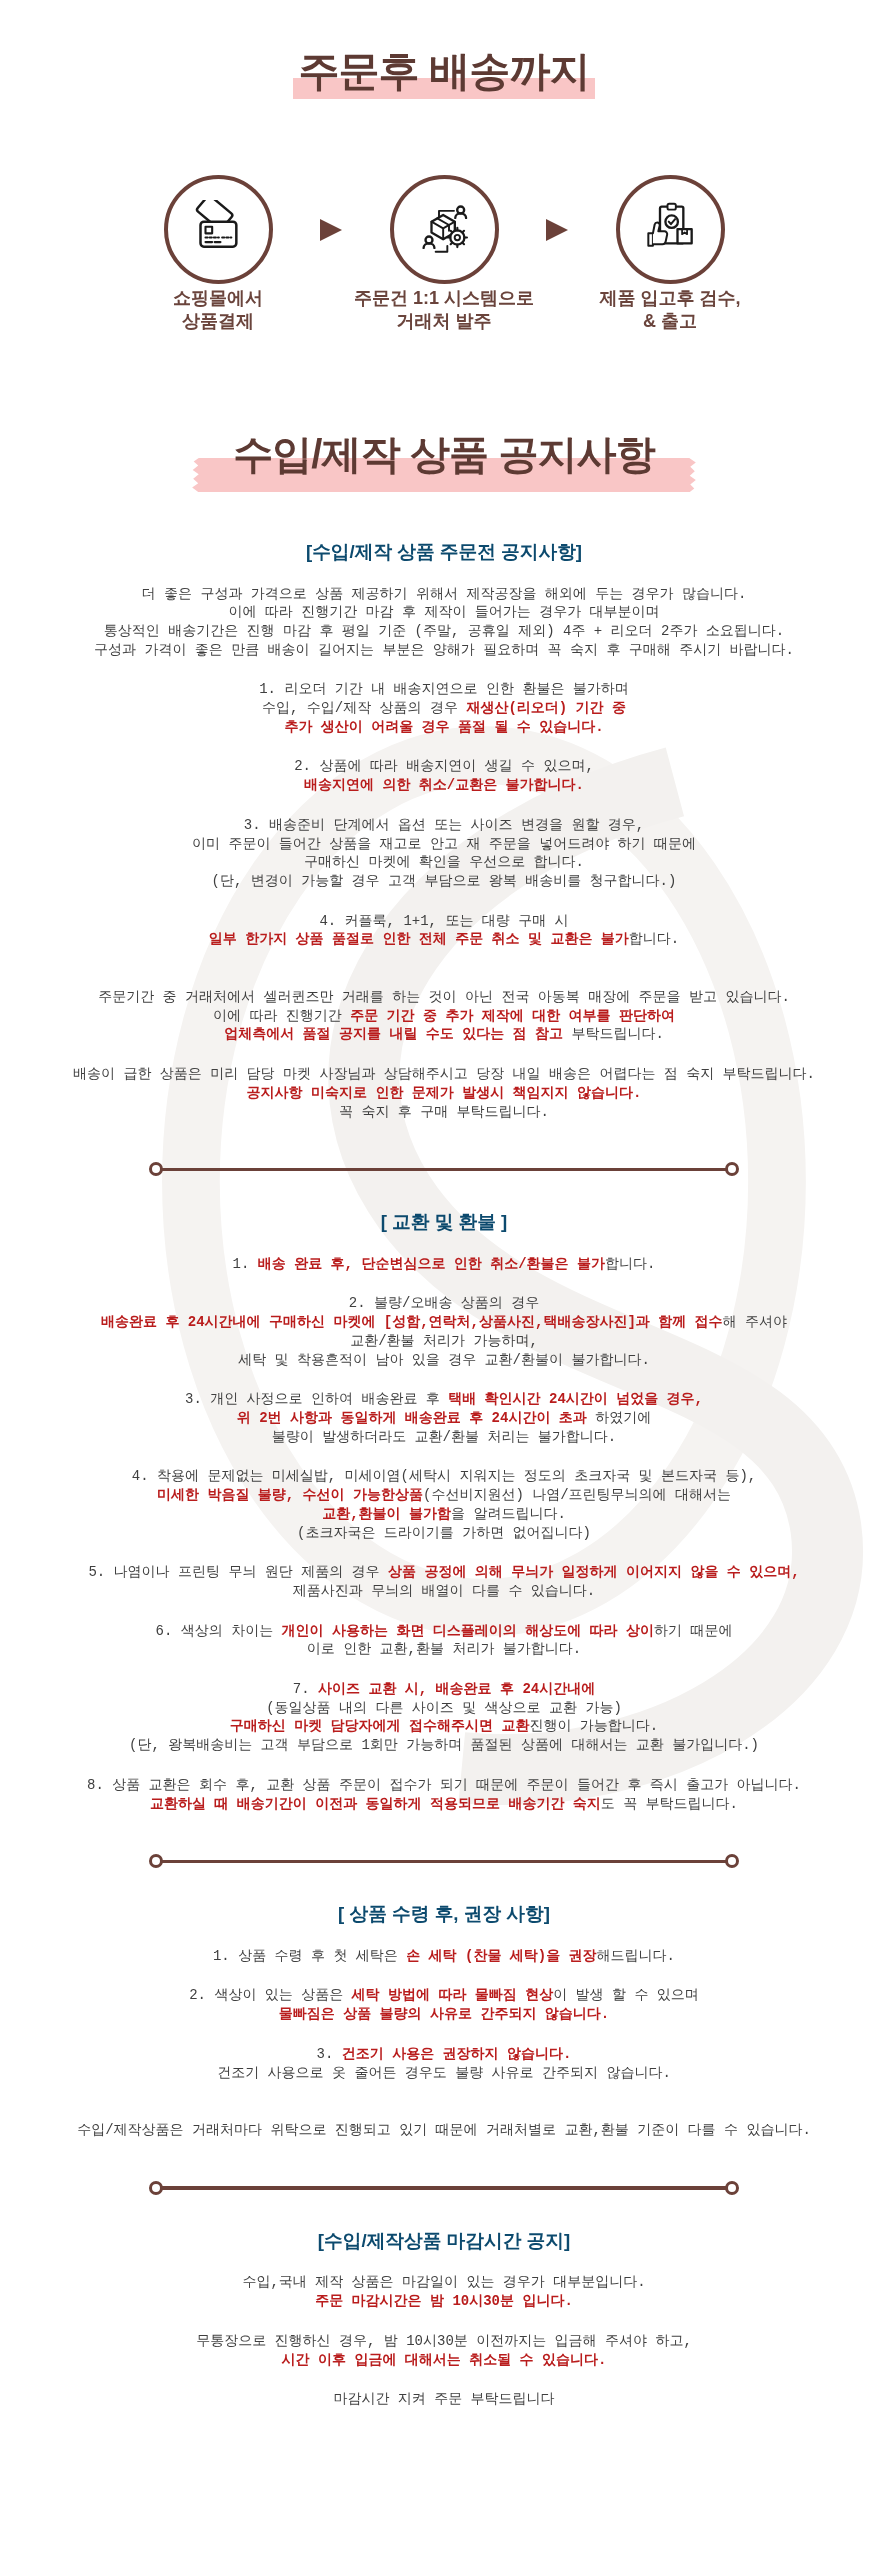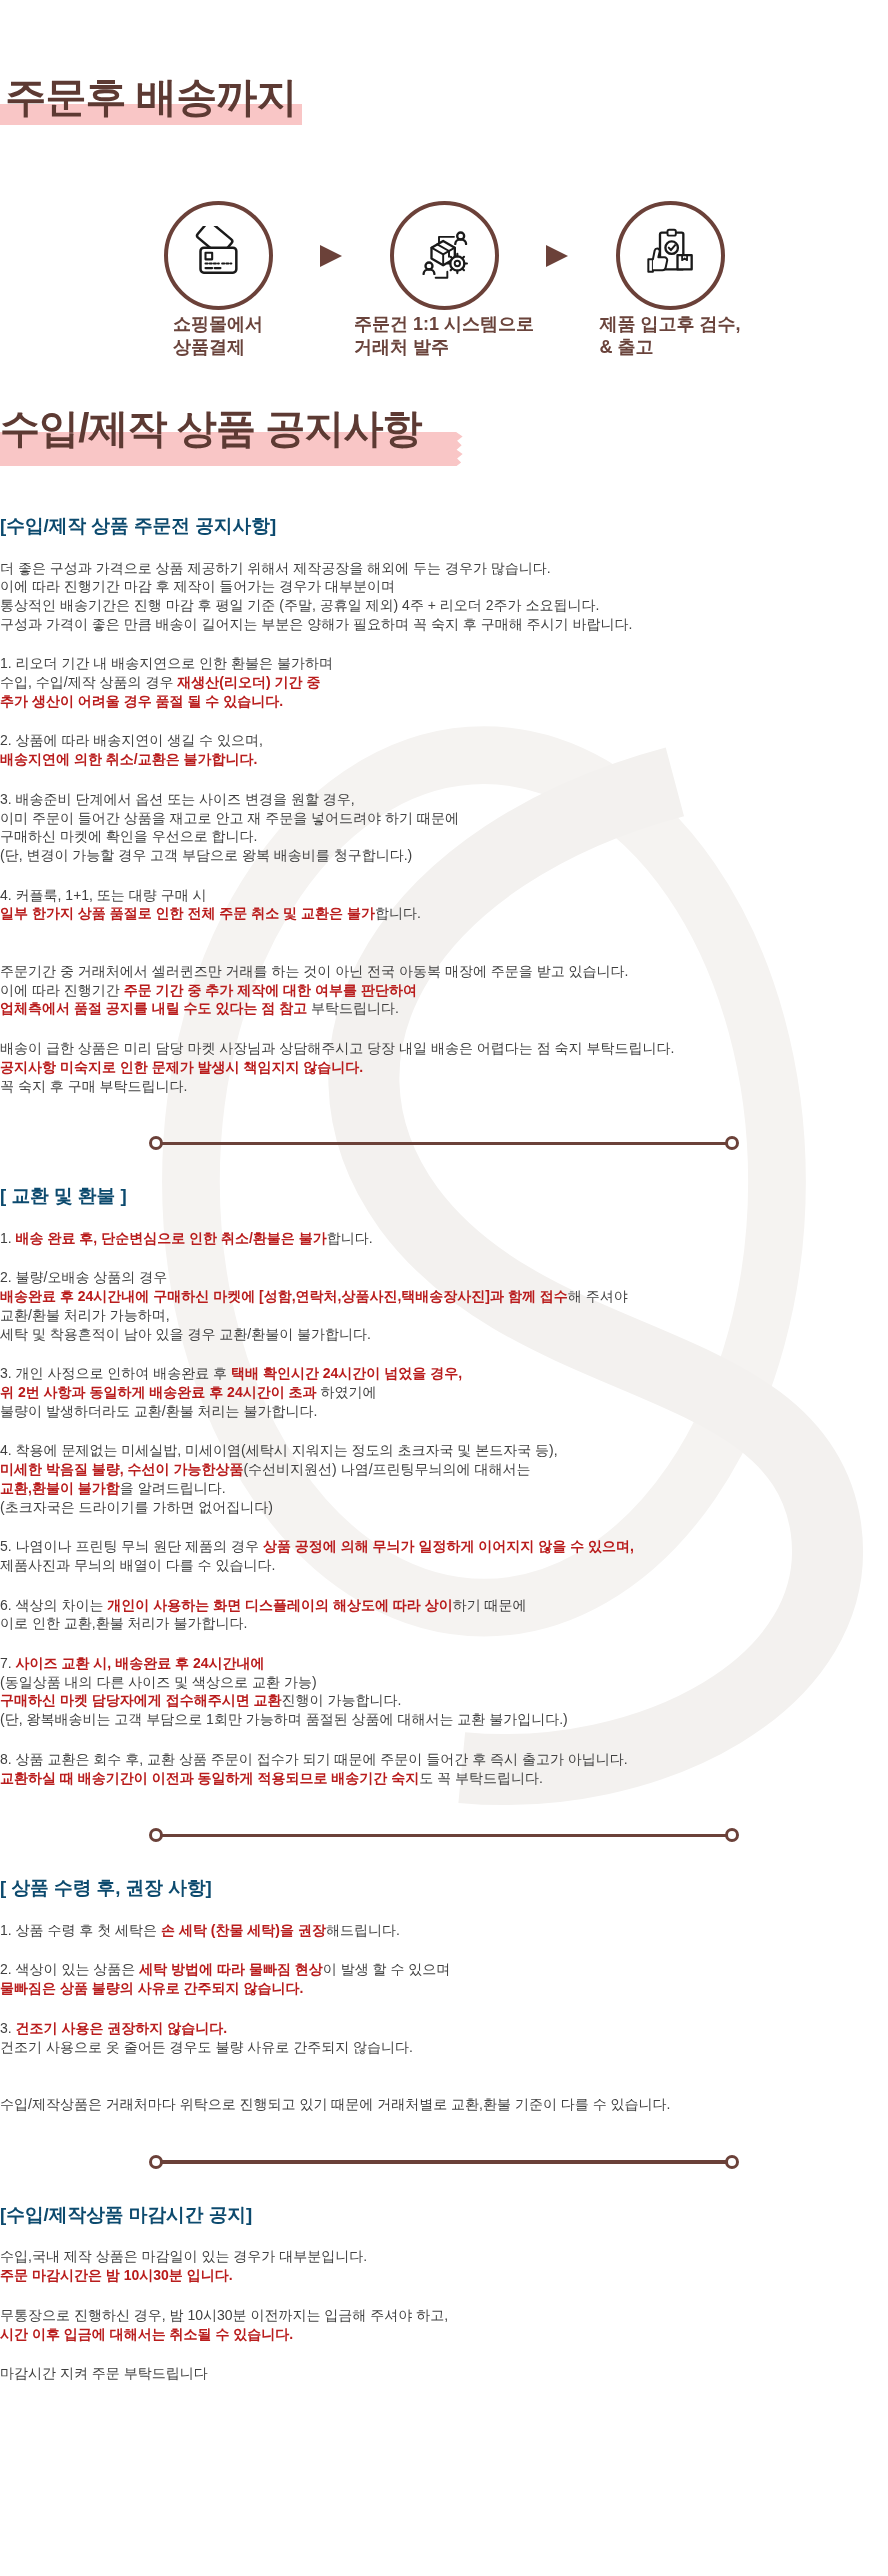--- a/index.html
+++ b/index.html
@@ -3,21 +3,21 @@
 <meta charset="utf-8">
 <style>
   html,body{margin:0;padding:0;}
   body{
     width:888px;height:2576px;background:#ffffff;
     font-family:"Liberation Sans","DejaVu Sans",sans-serif;
     overflow:hidden;
   }
   .page{position:relative;width:888px;height:2576px;}
   .watermark{position:absolute;left:0;top:0;z-index:0;pointer-events:none;}
-  .content{position:relative;z-index:1;padding-top:74px;}
+  .content{position:relative;z-index:1;padding-top:48px;text-align:center;}
 
   
   h1.main-title{margin:0;font-size:41px;line-height:46px;font-weight:800;color:#5d3a33;letter-spacing:-0.9px;}
   h1.main-title .hl{
     background:linear-gradient(180deg, rgba(0,0,0,0) 58%, #f9c6c6 58%);
     padding:0 5.3px 5.3px 5.3px;
   }
 
   
   .process{margin-top:81px;display:flex;justify-content:center;align-items:flex-start;}
@@ -28,32 +28,32 @@
   }
   .circle svg{display:block;}
   .arrow{
     width:0;height:0;margin-top:44px;
     border-top:11.5px solid transparent;border-bottom:11.5px solid transparent;
     border-left:22px solid #6b4139;
   }
   .slabel{margin-top:3px;font-size:18px;line-height:23px;font-weight:700;color:#6a443c;}
 
   
-  .banner-wrap{margin-top:46px;}
+  .banner-wrap{margin-top:98px;}
   .banner{position:relative;display:inline-block;margin:0;font-size:40px;line-height:47px;font-weight:800;color:#5d3a33;letter-spacing:-0.9px;}
   .banner .tape{
     position:absolute;left:-41px;right:-41px;top:27px;height:34px;background:#f9c6c6;z-index:0;
     clip-path:polygon(1.3% 0%,98.7% 0%,100% 13%,98.9% 26%,99.8% 39%,98.8% 52%,100% 65%,98.9% 78%,99.7% 90%,98.8% 100%,1.2% 100%,0% 87%,1.2% 74%,0.2% 61%,1.3% 48%,0.1% 35%,1.2% 22%,0.3% 10%);
   }
   .banner .banner-text{position:relative;z-index:1;}
 
   
   #sections{margin-top:64px;}
   .section h3{margin:0 0 23px 0;font-size:18.7px;line-height:19.5px;font-weight:700;color:#0c4a6e;}
-  .block{font-size:14px;line-height:18.7px;color:#3f3f3f;}
+  .block{font-size:14px;line-height:18.7px;color:#3f3f3f;font-family:Liberation Mono, monospace;}
   .block + .block{margin-top:21px;}
   .block.gap-lg{margin-top:39px;}
   .block.gap-xl{}
   .block .red{color:#b91c1c;font-weight:700;}
   .divider{display:flex;align-items:center;width:590px;margin:41px auto 36px auto;}
   .divider .ring{width:8px;height:8px;border:3.1px solid #6b4139;border-radius:50%;background:#fff;flex:0 0 auto;}
   .divider .dline{flex:1;height:3.1px;background:#6b4139;margin:0 -0.9px;}
 </style>
 </head>
 <body>

